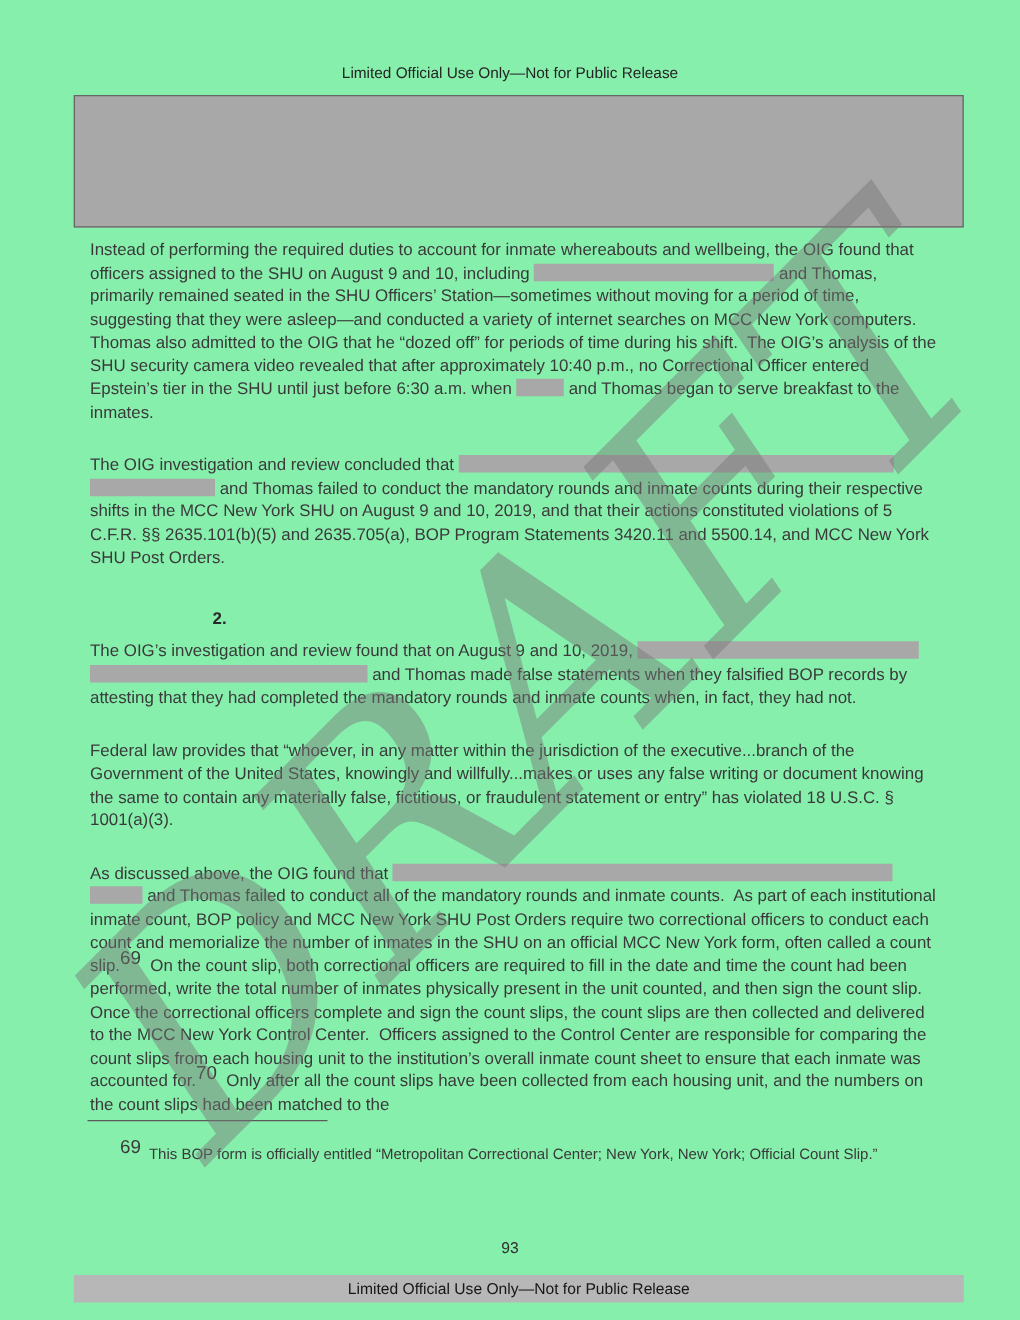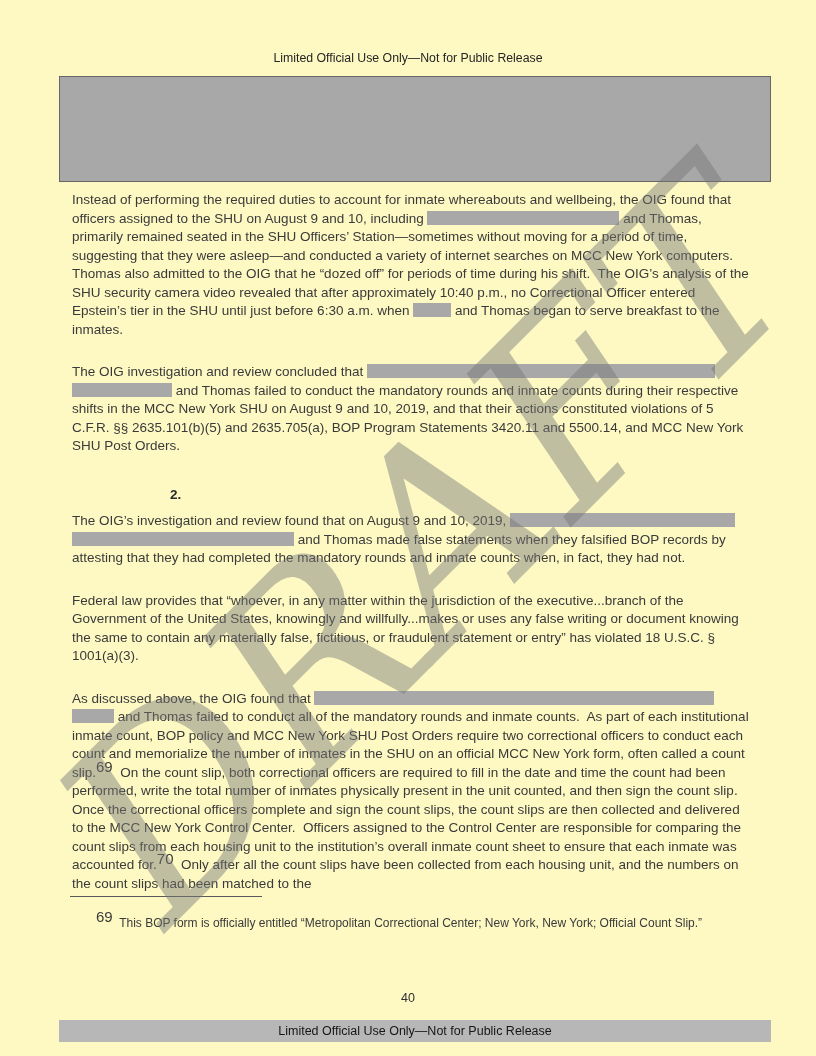--- a/index.html
+++ b/index.html
@@ -1,20 +1,20 @@
 <!DOCTYPE html>
 <html style="--redaction-fill: #a8a8a8; --redaction-border: #666666; --footer-bar-bg: #b7b7b7; --watermark-color: #777777;"><head>
 <meta charset="utf-8">
 <style>
   html,body { margin:0; padding:0; background:#ffffff; }
   .page {
     position:relative;
     width:816px; height:1056px;
     margin:0 auto;
-    background:#fef9c3;
+    background:#86efac;
     font-family:"Liberation Sans", sans-serif;
     color:#3a3a3a;
     overflow:hidden;
   }
   .header-classification {
     position:absolute; top:51px; left:0; right:0;
     text-align:center;
     font-size:12.3px; color:#242424;
   }
   .redacted-block {
@@ -108,19 +108,19 @@
 
   <div class="watermark">DRAFT</div>
 
   <div class="footnotes">
     <div class="footnote-sep"></div>
     <div id="footnotes-list">
         <div class="footnote"><sup class="fn-ref">69</sup>&nbsp; This BOP form is officially entitled “Metropolitan Correctional Center; New York, New York; Official Count Slip.”</div>
       </div>
   </div>
 
-  <div class="page-number">40</div>
+  <div class="page-number">93</div>
 
   <div class="footer-bar">
     <span>Limited Official Use Only—Not for Public Release</span>
   </div>
 
 </div>
 
 </body></html>

